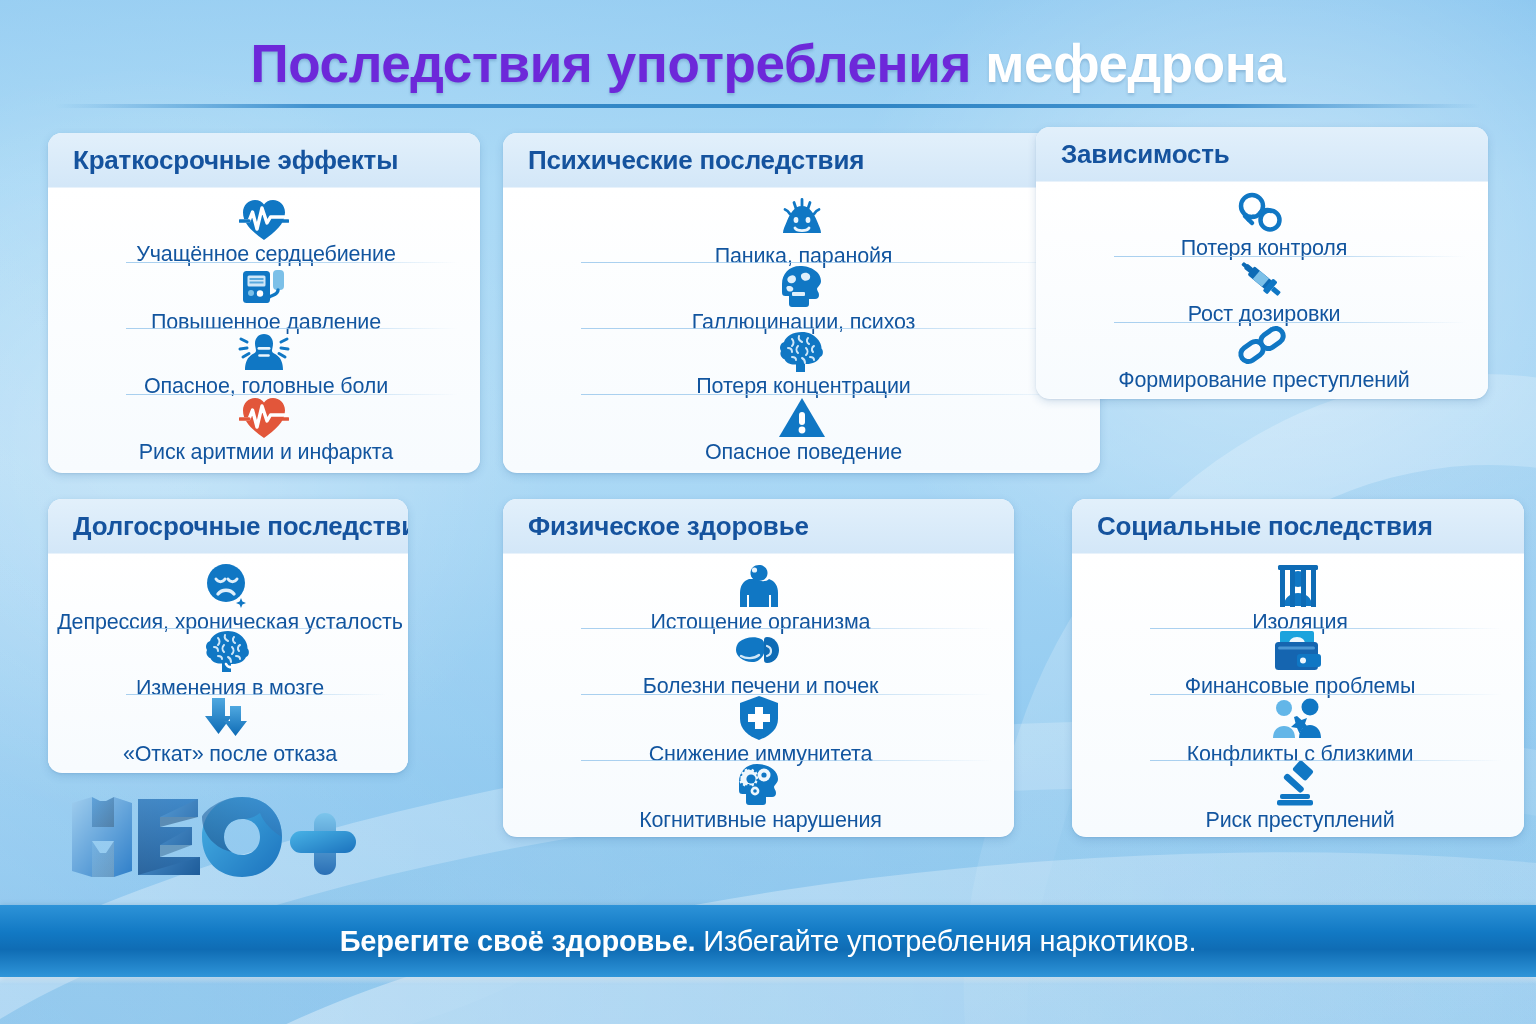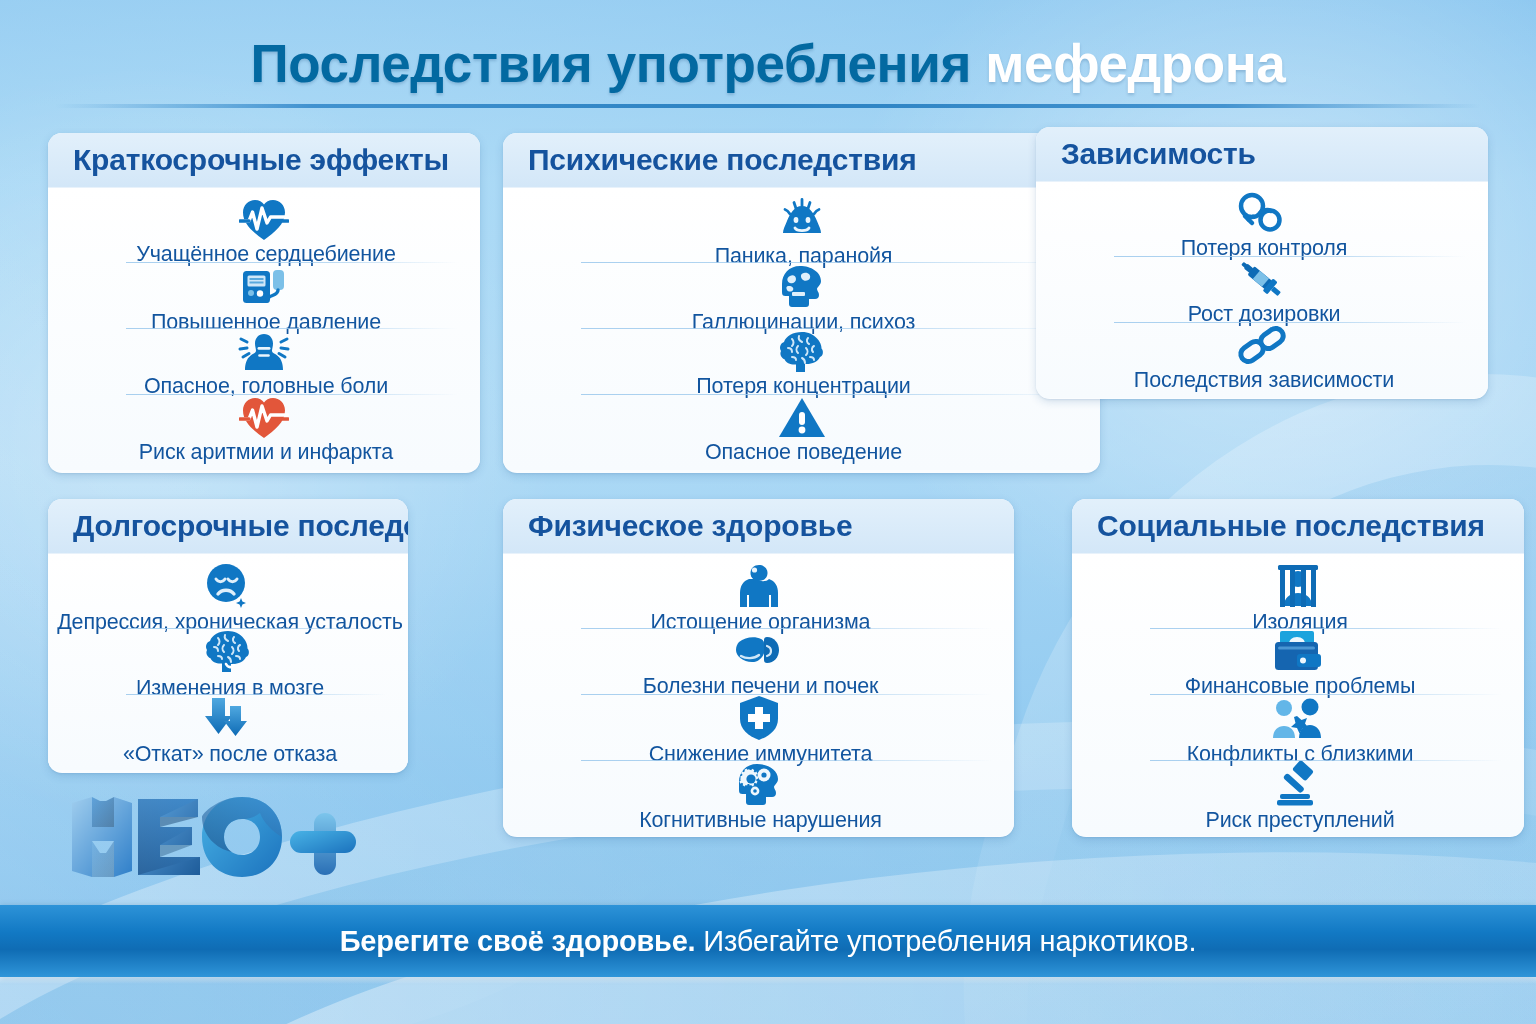--- a/index.html
+++ b/index.html
@@ -71,21 +71,21 @@
   
   #header {
     position:absolute; left:0; top:0; width:1536px; height:126px; z-index:3;
     display:flex; align-items:center; justify-content:center;
   }
   #title {
     font-size:53px; font-weight:bold; letter-spacing:-0.4px;
     white-space:nowrap; line-height:1;
     text-shadow:0 2px 3px rgba(20,70,120,.22);
   }
-  .t-dark { color:#0369a1; }
+  .t-dark { color:#6d28d9; }
   .t-light { color:#ffffff; }
 
   #title-rule {
     position:absolute; left:55px; top:104px; width:1426px; height:4px; z-index:3;
     background:linear-gradient(90deg, rgba(60,140,205,0) 0%, #2f86c9 18%, #1673b9 50%, #2f86c9 82%, rgba(60,140,205,0) 100%);
     border-radius:2px;
     opacity:.85;
   }
 
   
@@ -99,21 +99,21 @@
     overflow:hidden;
   }
   .card-head {
     height:55px;
     background:linear-gradient(180deg,#e2f0fb 0%, #d3e7f8 100%);
     display:flex; align-items:center;
     padding-left:25px;
     border-bottom:1px solid #e8f2fb;
   }
   .card-title {
-    font-size:30px; font-weight:bold; color:#15539e;
+    font-size:26px; font-weight:bold; color:#15539e;
     letter-spacing:-.2px; white-space:nowrap;
   }
   .card-body {
     padding:8px 16px 10px 16px;
     background:linear-gradient(180deg,#ffffff 0%, #f7fbfe 100%);
   }
   .row {
     display:flex; align-items:center;
     height:66px;
     position:relative;
@@ -342,21 +342,21 @@
 
       <div class="row">
         <span class="ico">
           <svg width="52" height="46" viewBox="0 0 52 46">
               <g stroke="#1077c4" stroke-width="5" fill="none" stroke-linecap="round">
                 <rect x="4" y="22" width="24" height="15" rx="7.5" transform="rotate(-35 16 29.5)"></rect>
                 <rect x="24" y="9" width="24" height="15" rx="7.5" transform="rotate(-35 36 16.5)"></rect>
               </g>
             </svg>
         </span>
-        <span class="row-label">Последствия зависимости</span>
+        <span class="row-label">Формирование преступлений</span>
       </div>
 
     </div>
   </section>
 
   <section class="card" id="card-3">
     <div class="card-head">
       <span class="card-title">Долгосрочные последствия</span>
     </div>
     <div class="card-body">

